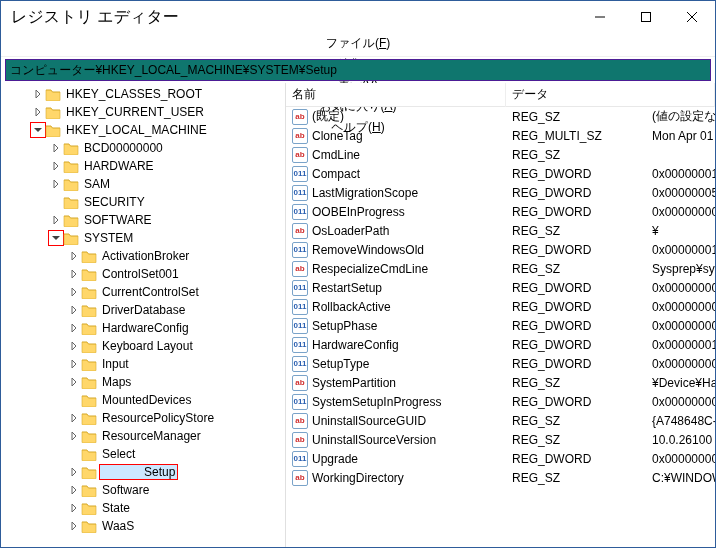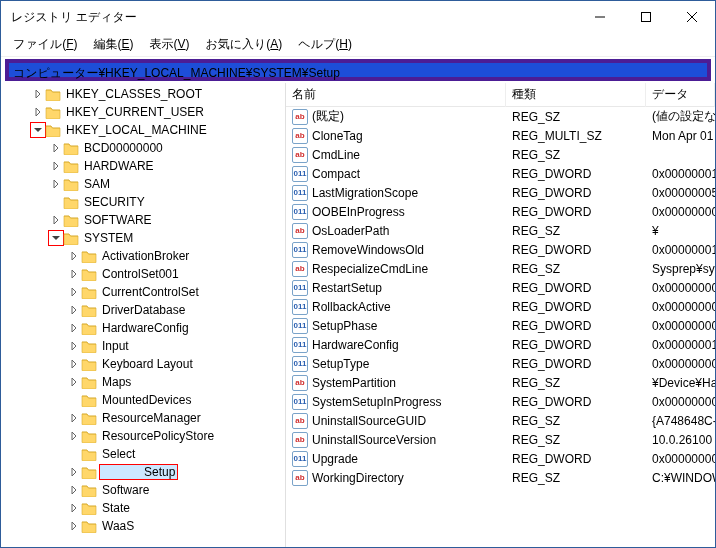--- a/index.html
+++ b/index.html
@@ -1,24 +1,24 @@
 <!DOCTYPE html>
 <html><head>
 <meta charset="utf-8">
 <style>
 * { margin: 0; padding: 0; box-sizing: border-box; font-family: "Yu Gothic UI", "Segoe UI", Meiryo, sans-serif; font-size: 12px; }
 body { background: #fff; width: 716px; height: 548px; border: 1px solid #2e5c9a; overflow: hidden; display: flex; flex-direction: column; }
 .titlebar { height: 32px; display: flex; align-items: center; padding: 0 0 0 10px; background: #fff; }
-.titlebar .title { flex: 1; color: #000; font-size: 12px; }
+.titlebar .title { flex: 1; color: #000; font-size: 16px; }
 .titlebar .winbtn { width: 46px; height: 32px; display: flex; align-items: center; justify-content: center; color: #000; }
 .winbtn svg { width: 10px; height: 10px; }
-.menubar { height: 24px; display: flex; align-items: center; padding: 0 4px; background: #fff; border-bottom: 1px solid #f0f0f0;}
+.menubar { height: 24px; display: flex; align-items: center; padding: 0 4px; background: #fff; border-bottom: 1px solid #f0f0f0; flex-direction: column;}
 .menubar .menuitem { padding: 2px 8px; color: #000; }
 .menubar .menuitem .accel { text-decoration: underline; }
-.addressbar { height: 22px; border: 4px solid #4c1d95; margin: 2px 4px; padding: 2px 4px; color: #000; background: #1d4ed8; }
+.addressbar { height: 22px; border: 1px solid #4c1d95; margin: 2px 4px; padding: 2px 4px; color: #000; background: #0f766e; }
 .maincontent { flex: 1; display: flex; overflow: hidden; }
 .treepanel { width: 285px; border-right: 1px solid #e0e0e0; overflow-y: auto; overflow-x: hidden; padding-top: 2px; }
 .listpanel { flex: 1; overflow: auto; }
 .node { display: flex; align-items: center; height: 18px; white-space: nowrap; margin-left: 6px; }
 .node .indent { display:inline-block; }
 .twisty { width: 14px; height: 14px; display: inline-flex; align-items: center; justify-content: center; color: #646464; font-size: 10px; }
 .twisty-hl { outline: 1px solid #ff0000; }
 .folder { width: 16px; height: 14px; display:inline-block; margin-right: 3px; }
 .folder svg { width:16px; height:14px; display:block; }
 .node .label { color: #000; padding: 0 2px; }
@@ -288,50 +288,50 @@
           <svg width="8" height="8" viewBox="0 0 8 8">
             <path d="M2 0 L6 4 L2 8 Z" fill="none" stroke="#646464" stroke-width="1"></path>
           </svg>
         </span>
         <span class="folder">
           <svg viewBox="0 0 16 14">
             <path d="M1 3 h5 l1.5 2 H15 v8 a1 1 0 0 1 -1 1 H2 a1 1 0 0 1 -1 -1 Z" fill="#ffd76a" stroke="#d6a828" stroke-width="0.6"></path>
             <path d="M1 3 h5 l1.5 2 H15" fill="none" stroke="#d6a828" stroke-width="0.6"></path>
           </svg>
         </span>
+        <span class="label">Keyboard Layout</span>
+      </div>
+      <div class="node">
+        <span class="indent" style="width: 60px;"></span>
+        <span class="twisty">
+          <svg width="8" height="8" viewBox="0 0 8 8">
+            <path d="M2 0 L6 4 L2 8 Z" fill="none" stroke="#646464" stroke-width="1"></path>
+          </svg>
+        </span>
+        <span class="folder">
+          <svg viewBox="0 0 16 14">
+            <path d="M1 3 h5 l1.5 2 H15 v8 a1 1 0 0 1 -1 1 H2 a1 1 0 0 1 -1 -1 Z" fill="#ffd76a" stroke="#d6a828" stroke-width="0.6"></path>
+            <path d="M1 3 h5 l1.5 2 H15" fill="none" stroke="#d6a828" stroke-width="0.6"></path>
+          </svg>
+        </span>
         <span class="label">Input</span>
       </div>
       <div class="node">
         <span class="indent" style="width: 60px;"></span>
         <span class="twisty">
           <svg width="8" height="8" viewBox="0 0 8 8">
             <path d="M2 0 L6 4 L2 8 Z" fill="none" stroke="#646464" stroke-width="1"></path>
           </svg>
         </span>
         <span class="folder">
           <svg viewBox="0 0 16 14">
             <path d="M1 3 h5 l1.5 2 H15 v8 a1 1 0 0 1 -1 1 H2 a1 1 0 0 1 -1 -1 Z" fill="#ffd76a" stroke="#d6a828" stroke-width="0.6"></path>
             <path d="M1 3 h5 l1.5 2 H15" fill="none" stroke="#d6a828" stroke-width="0.6"></path>
           </svg>
         </span>
-        <span class="label">Keyboard Layout</span>
-      </div>
-      <div class="node">
-        <span class="indent" style="width: 60px;"></span>
-        <span class="twisty">
-          <svg width="8" height="8" viewBox="0 0 8 8">
-            <path d="M2 0 L6 4 L2 8 Z" fill="none" stroke="#646464" stroke-width="1"></path>
-          </svg>
-        </span>
-        <span class="folder">
-          <svg viewBox="0 0 16 14">
-            <path d="M1 3 h5 l1.5 2 H15 v8 a1 1 0 0 1 -1 1 H2 a1 1 0 0 1 -1 -1 Z" fill="#ffd76a" stroke="#d6a828" stroke-width="0.6"></path>
-            <path d="M1 3 h5 l1.5 2 H15" fill="none" stroke="#d6a828" stroke-width="0.6"></path>
-          </svg>
-        </span>
         <span class="label">Maps</span>
       </div>
       <div class="node">
         <span class="indent" style="width: 60px;"></span>
         <span class="twisty"></span>
         <span class="folder">
           <svg viewBox="0 0 16 14">
             <path d="M1 3 h5 l1.5 2 H15 v8 a1 1 0 0 1 -1 1 H2 a1 1 0 0 1 -1 -1 Z" fill="#ffd76a" stroke="#d6a828" stroke-width="0.6"></path>
             <path d="M1 3 h5 l1.5 2 H15" fill="none" stroke="#d6a828" stroke-width="0.6"></path>
           </svg>
@@ -344,36 +344,36 @@
           <svg width="8" height="8" viewBox="0 0 8 8">
             <path d="M2 0 L6 4 L2 8 Z" fill="none" stroke="#646464" stroke-width="1"></path>
           </svg>
         </span>
         <span class="folder">
           <svg viewBox="0 0 16 14">
             <path d="M1 3 h5 l1.5 2 H15 v8 a1 1 0 0 1 -1 1 H2 a1 1 0 0 1 -1 -1 Z" fill="#ffd76a" stroke="#d6a828" stroke-width="0.6"></path>
             <path d="M1 3 h5 l1.5 2 H15" fill="none" stroke="#d6a828" stroke-width="0.6"></path>
           </svg>
         </span>
+        <span class="label">ResourcePolicyStore</span>
+      </div>
+      <div class="node">
+        <span class="indent" style="width: 60px;"></span>
+        <span class="twisty">
+          <svg width="8" height="8" viewBox="0 0 8 8">
+            <path d="M2 0 L6 4 L2 8 Z" fill="none" stroke="#646464" stroke-width="1"></path>
+          </svg>
+        </span>
+        <span class="folder">
+          <svg viewBox="0 0 16 14">
+            <path d="M1 3 h5 l1.5 2 H15 v8 a1 1 0 0 1 -1 1 H2 a1 1 0 0 1 -1 -1 Z" fill="#ffd76a" stroke="#d6a828" stroke-width="0.6"></path>
+            <path d="M1 3 h5 l1.5 2 H15" fill="none" stroke="#d6a828" stroke-width="0.6"></path>
+          </svg>
+        </span>
         <span class="label">ResourceManager</span>
-      </div>
-      <div class="node">
-        <span class="indent" style="width: 60px;"></span>
-        <span class="twisty">
-          <svg width="8" height="8" viewBox="0 0 8 8">
-            <path d="M2 0 L6 4 L2 8 Z" fill="none" stroke="#646464" stroke-width="1"></path>
-          </svg>
-        </span>
-        <span class="folder">
-          <svg viewBox="0 0 16 14">
-            <path d="M1 3 h5 l1.5 2 H15 v8 a1 1 0 0 1 -1 1 H2 a1 1 0 0 1 -1 -1 Z" fill="#ffd76a" stroke="#d6a828" stroke-width="0.6"></path>
-            <path d="M1 3 h5 l1.5 2 H15" fill="none" stroke="#d6a828" stroke-width="0.6"></path>
-          </svg>
-        </span>
-        <span class="label">ResourcePolicyStore</span>
       </div>
       <div class="node">
         <span class="indent" style="width: 60px;"></span>
         <span class="twisty"></span>
         <span class="folder">
           <svg viewBox="0 0 16 14">
             <path d="M1 3 h5 l1.5 2 H15 v8 a1 1 0 0 1 -1 1 H2 a1 1 0 0 1 -1 -1 Z" fill="#ffd76a" stroke="#d6a828" stroke-width="0.6"></path>
             <path d="M1 3 h5 l1.5 2 H15" fill="none" stroke="#d6a828" stroke-width="0.6"></path>
           </svg>
         </span>
@@ -436,21 +436,20 @@
             <path d="M1 3 h5 l1.5 2 H15 v8 a1 1 0 0 1 -1 1 H2 a1 1 0 0 1 -1 -1 Z" fill="#ffd76a" stroke="#d6a828" stroke-width="0.6"></path>
             <path d="M1 3 h5 l1.5 2 H15" fill="none" stroke="#d6a828" stroke-width="0.6"></path>
           </svg>
         </span>
         <span class="label">WaaS</span>
       </div>
     </div>
   <div class="listpanel">
     <div class="listheader">
       <div class="col col-name">名前</div>
-      <div class="col col-type">種類</div>
       <div class="col col-data">データ</div>
     </div>
     <div id="rows">
         <div class="row">
           <div class="cell cell-name">
             <span class="valicon str">ab</span>
             <span>(既定)</span>
           </div>
           <div class="cell cell-type">REG_SZ</div>
           <div class="cell cell-data">(値の設定なし)</div>

